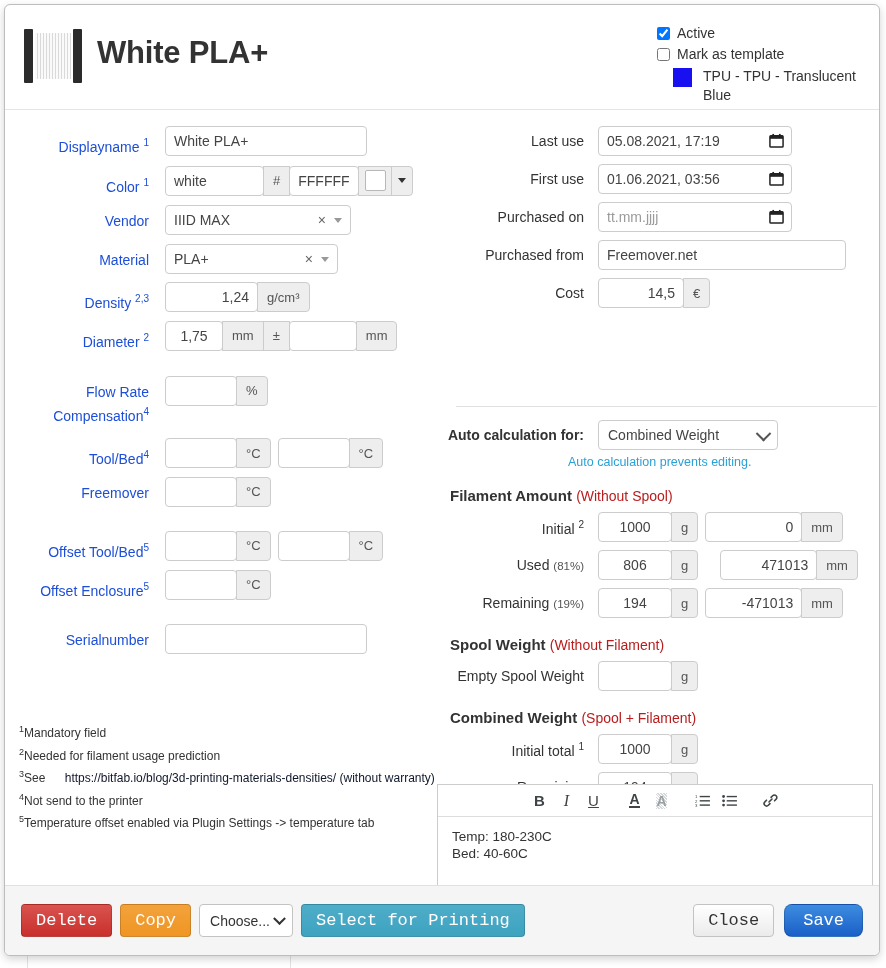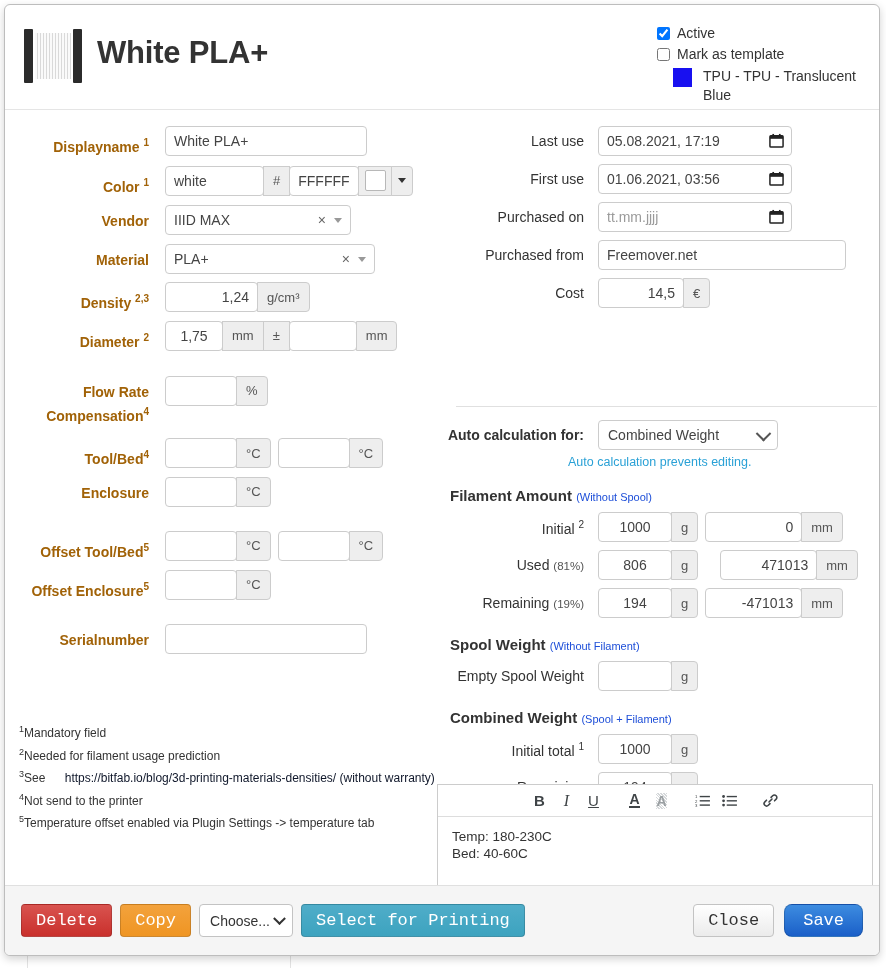--- a/index.html
+++ b/index.html
@@ -37,21 +37,21 @@
   .tplrow{display:flex;align-items:flex-start;margin-left:16px;line-height:19px;}
   .swatch{width:17px;height:17px;background:#1810f0;flex:0 0 17px;margin-top:1px;border:1px solid #1810f0;}
   .tpl-label{margin-left:11px;}
 
   
   .modal-body{position:relative;height:775px;}
   .col-left{position:absolute;left:0;top:0;width:433px;height:775px;}
   .col-right{position:absolute;left:433px;top:0;width:441px;height:775px;}
 
   .frow{display:flex;align-items:flex-start;margin-bottom:8px;}
-  .flabel{width:160px;text-align:right;padding-right:16px;padding-top:7px;font-size:14px;color:#a16207;line-height:19px;box-sizing:border-box;font-weight:bold;}
+  .flabel{width:160px;text-align:right;padding-right:16px;padding-top:7px;font-size:14px;color:#1d4ed8;line-height:19px;box-sizing:border-box;}
   .flabel sup{font-size:10px;}
   .fctl{display:flex;align-items:center;}
 
   input[type=text],input[type=number],.fakeinput{
     font-family:"Liberation Sans","DejaVu Sans",sans-serif;font-size:14px;color:#444;
     border:1px solid #ccc;border-radius:4px;background:#fff;height:30px;box-sizing:border-box;
     padding:4px 8px;outline:none;
   }
   input::placeholder{color:#9a9a9a;}
   .grp{display:flex;}
@@ -102,21 +102,21 @@
   .hr{position:absolute;left:18px;top:296px;width:421px;height:1px;background:#e0e0e0;}
 
   .seldrop{
     position:relative;width:180px;height:30px;border:1px solid #ccc;border-radius:4px;background:#fff;
     display:flex;align-items:center;padding:0 24px 0 9px;box-sizing:border-box;font-size:14px;color:#444;
   }
   .chev{position:absolute;right:8px;top:10px;width:9px;height:9px;border-right:2px solid #555;border-bottom:2px solid #555;transform:rotate(45deg) translate(-2px,-2px);}
   .hint{color:#2aa1d6;font-size:12.5px;}
 
   .sechdr{font-weight:bold;font-size:15px;color:#333;}
-  .sechdr .sub{font-weight:normal;color:#1d4ed8;font-size:11px;}
+  .sechdr .sub{font-weight:normal;color:#b91c1c;font-size:14px;}
 
   .pctl{color:#555;font-size:11.5px;}
 
   
   .editor{position:absolute;left:432px;top:674px;width:436px;height:148px;border:1px solid #ccc;box-sizing:border-box;background:#fff;}
   .etoolbar{height:31px;border-bottom:1px solid #ddd;display:flex;align-items:center;justify-content:center;gap:0;}
   .ebtn{width:27px;height:26px;display:flex;align-items:center;justify-content:center;color:#3f4447;font-size:14px;}
   .ebtn.sp{margin-left:14px;}
   .econtent{padding:11px 14px;font-size:13.5px;color:#333;line-height:17px;}
 
@@ -207,21 +207,21 @@
               <span class="val">IIID MAX</span>
               <span class="clr">×</span>
               <span class="car"></span>
             </div>
           </div>
         </div>
 
         <div class="frow" style="margin-top:9px;">
           <div class="flabel">Material</div>
           <div class="fctl">
-            <div class="sel2" style="width:210px;">
+            <div class="sel2" style="width:173px;">
               <span class="val">PLA+</span>
               <span class="clr">×</span>
               <span class="car"></span>
             </div>
           </div>
         </div>
 
         <div class="frow">
           <div class="flabel"><span>Density</span> <sup>2,3</sup></div>
           <div class="fctl grp">
@@ -257,21 +257,21 @@
               <span class="addon">°C</span>
             </span>
             <span class="grp" style="display:inline-flex;margin-left:7px;">
               <input type="text" class="num" style="width: 72px;" value="">
               <span class="addon">°C</span>
             </span>
           </div>
         </div>
 
         <div class="frow">
-          <div class="flabel">Enclosure</div>
+          <div class="flabel">Freemover</div>
           <div class="fctl grp">
             <input type="text" class="num" style="width: 72px;" value="">
             <div class="addon">°C</div>
           </div>
         </div>
 
         <div class="frow" style="margin-top:24px;">
           <div class="flabel"><span>Offset Tool/Bed</span><sup>5</sup></div>
           <div class="fctl">
             <span class="grp" style="display:inline-flex;">

